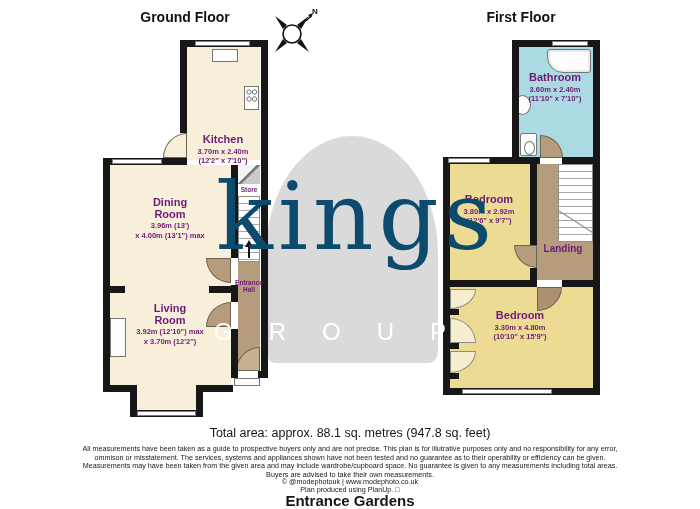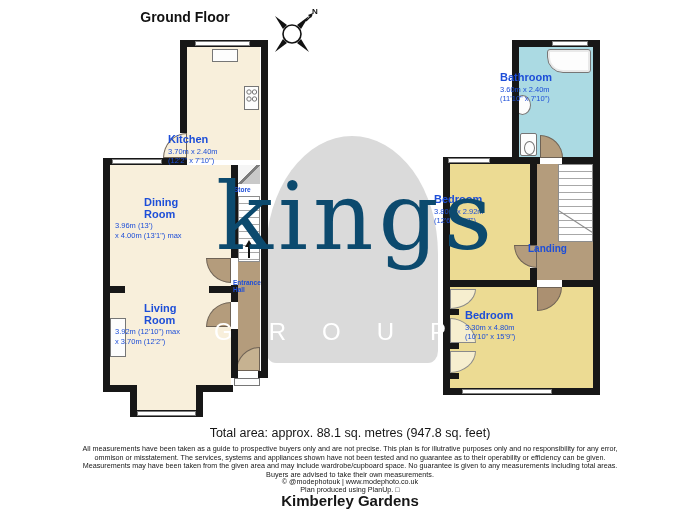--- a/index.html
+++ b/index.html
@@ -5,24 +5,24 @@
   html,body{margin:0;padding:0;background:#fff;}
   #canvas{position:relative;width:700px;height:509px;background:#fff;overflow:hidden;
           font-family:"Liberation Sans",sans-serif;}
   .abs{position:absolute;}
   .room{position:absolute;z-index:1;}
   .wall{position:absolute;background:#171717;z-index:6;}
   .win{position:absolute;background:#fff;border:1px solid #7c7c7c;z-index:7;box-sizing:border-box;}
   .arc{position:absolute;z-index:3;box-sizing:border-box;border:1px solid #6e6255;}
   .fix{position:absolute;background:#fdfdfd;border:1px solid #767676;z-index:4;box-sizing:border-box;}
   .stairs{position:absolute;z-index:2;background:repeating-linear-gradient(to bottom,#fff 0 6px,#a8a8a8 6px 7px);box-sizing:border-box;border:1px solid #8d8d8d;}
-  .lab{position:absolute;z-index:8;color:#1d4ed8;}
+  .lab{position:absolute;z-index:8;text-align:center;color:#701a75;}
   .rname{font-weight:bold;font-size:11px;line-height:1.05;margin:0 auto;}
   .rname.narrow{width:52px;}
-  .rdims{font-size:7.5px;line-height:1.3;margin-top:1px;}
+  .rdims{font-size:7.5px;line-height:1.3;margin-top:1px;font-weight:bold;}
   .tiny{font-weight:bold;font-size:6.5px;line-height:1.15;}
   .floor-title{position:absolute;z-index:8;font-weight:bold;font-size:14px;color:#111;text-align:center;width:170px;}
   #wm-blob{position:absolute;left:266px;top:136px;width:172px;height:227px;background:#dadada;
            border-radius:86px 86px 10px 10px / 118px 118px 12px 12px;z-index:0;}
   #wm-word{position:absolute;left:216px;top:170px;font-family:"DejaVu Serif",serif;font-size:94px;
            line-height:1;color:#0c4a6e;z-index:9;letter-spacing:5px;white-space:nowrap;}
   #wm-group{position:absolute;left:214px;top:318px;font-size:24px;color:#fff;z-index:9;
             letter-spacing:36px;white-space:nowrap;z-index:9;}
   .foot{position:absolute;left:0;width:700px;text-align:center;color:#161616;z-index:8;}
   .disc{font-size:7.2px;line-height:8.6px;}
@@ -33,20 +33,21 @@
   .toilet-bowl{position:absolute;left:3px;top:7px;width:9px;height:12px;border:1px solid #767676;border-radius:50%;}
 </style>
 </head>
 <body>
 
 <div id="canvas">
 
   <div id="wm-blob"></div>
 
   <div class="floor-title" style="left:100px;top:9px;">Ground Floor</div>
+  <div class="floor-title" style="left:436px;top:9px;">First Floor</div>
 
   <svg class="abs" style="left:268px;top:4px;z-index:8;" width="50" height="54" viewBox="0 0 50 54">
     <circle cx="24" cy="30" r="9" fill="#fff" stroke="#111" stroke-width="1.6"></circle>
     <polygon points="29,21 41,12 33,25" fill="#111"></polygon>
     <polygon points="19,21 7,12 15,25" fill="#111"></polygon>
     <polygon points="19,39 7,48 15,35" fill="#111"></polygon>
     <polygon points="29,39 41,48 33,35" fill="#111"></polygon>
     <line x1="38" y1="17" x2="44" y2="11" stroke="#111" stroke-width="1.2"></line>
     <polygon points="45,9 40,11 43,14" fill="#111"></polygon>
     <text x="44" y="10" font-size="8" font-weight="bold" fill="#111">N</text>
@@ -183,15 +184,15 @@
 
   <div class="foot" style="top:426px;font-size:12.5px;">Total area: approx. 88.1 sq. metres (947.8 sq. feet)</div>
   <div class="foot disc" style="top:445px;">
     <div>All measurements have been taken as a guide to prospective buyers only and are not precise. This plan is for illutrative purposes only and no responsibility for any error,</div>
     <div>ommison or misstatement. The services, systems and appliances shown have not been tested and no guarantee as to their operability or efficiency can be given.</div>
     <div>Measurements may have been taken from the given area and may include wardrobe/cupboard space. No guarantee is given to any measurements including total areas.</div>
     <div>Buyers are advised to take their own measurements.</div>
   </div>
   <div class="foot disc" style="top:478px;">© @modephotouk | www.modephoto.co.uk</div>
   <div class="foot disc" style="top:486px;">Plan produced using PlanUp. □</div>
-  <div class="foot" style="top:492px;font-size:15px;font-weight:bold;">Kimberley Gardens</div>
+  <div class="foot" style="top:492px;font-size:15px;font-weight:bold;">Entrance Gardens</div>
 
 </div>
 
 </body></html>

